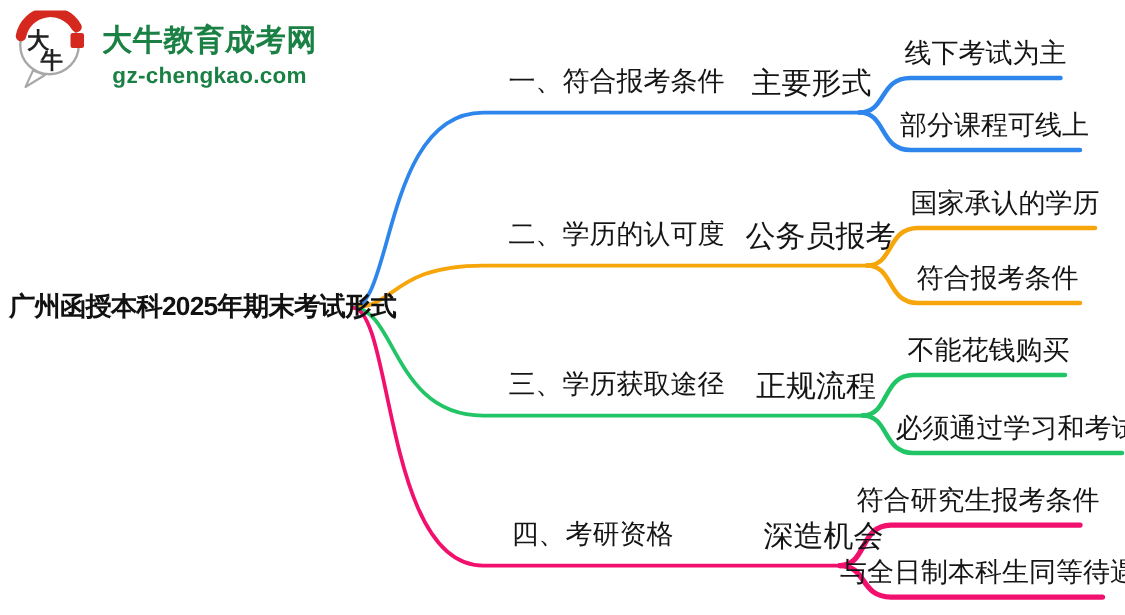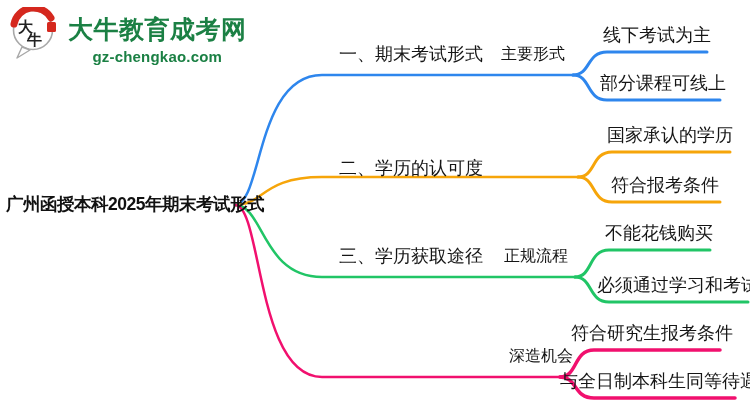--- a/index.html
+++ b/index.html
@@ -7,27 +7,27 @@
     position:relative;width:750px;height:410px;background:#ffffff;overflow:hidden;
     font-family:"Liberation Sans","DejaVu Sans",sans-serif;color:#1c1c1c;
   }
   .wires{position:absolute;left:0;top:0;}
   .txt{position:absolute;white-space:nowrap;line-height:1.1;}
   .central-title{
     font-size:17.5px;font-weight:700;letter-spacing:-0.5px;
     left:6px;top:195px;width:226px;text-align:center;color:#111;
   }
   .branch-label{font-size:18px;font-weight:500;color:#151515;}
-  .sub-label{font-size:16px;font-weight:500;color:#151515;}
+  .sub-label{font-size:20px;font-weight:500;color:#151515;}
   .leaf-label{font-size:18px;font-weight:500;color:#151515;text-align:center;width:220px;}
   
   .logo{position:absolute;left:10px;top:7px;display:flex;align-items:flex-start;}
   .logo-mark{position:relative;width:50px;height:54px;}
   .logo-text{margin-left:8px;padding-top:6px;}
-  .site-name{font-size:25px;font-weight:700;letter-spacing:0.5px;}
+  .site-name{font-size:20px;font-weight:700;letter-spacing:0.5px;}
   .site-url{font-size:15px;font-weight:700;margin-top:2px;letter-spacing:0.2px;text-align:center;}
 </style>
 </head>
 <body>
 
 <div class="stage">
 
   <svg class="wires" width="750" height="410" viewBox="0 0 750 410">
     <g fill="none" stroke-linecap="round">
 
@@ -61,31 +61,33 @@
       </svg>
     </div>
     <div class="logo-text">
       <div class="site-name" style="color: rgb(27, 128, 68);">大牛教育成考网</div>
       <div class="site-url" style="color: rgb(27, 128, 68);">gz-chengkao.com</div>
     </div>
   </div>
 
   <div class="txt central-title">广州函授本科2025年期末考试形式</div>
 
-  <div class="txt branch-label" style="left:339px;top:45px;">一、期末考试形式</div>
+  <div class="txt branch-label" style="left:339px;top:45px;">一、符合报考条件</div>
   <div class="txt sub-label" style="left:501px;top:45px;">主要形式</div>
   <div class="txt leaf-label" style="left:547px;top:26px;">线下考试为主</div>
   <div class="txt leaf-label" style="left:553px;top:74px;">部分课程可线上</div>
 
-  <div class="txt branch-label" style="left:339px;top:147px;margin-top:12px;">二、学历的认可度</div>
+  <div class="txt branch-label" style="left:339px;top:147px;">二、学历的认可度</div>
+  <div class="txt sub-label" style="left:497px;top:147px;">公务员报考</div>
   <div class="txt leaf-label" style="left:560px;top:126px;">国家承认的学历</div>
   <div class="txt leaf-label" style="left:555px;top:176px;">符合报考条件</div>
 
   <div class="txt sub-label" style="left:504px;top:247px;">正规流程</div>
   <div class="txt branch-label" style="left:339px;top:247px;">三、学历获取途径</div>
   <div class="txt leaf-label" style="left:549px;top:224px;">不能花钱购买</div>
   <div class="txt leaf-label" style="left:568px;top:276px;">必须通过学习和考试</div>
 
+  <div class="txt branch-label" style="left:341px;top:347px;">四、考研资格</div>
   <div class="txt sub-label" style="left:481px;top:347px;margin-left:28px;">深造机会</div>
   <div class="txt leaf-label" style="left:542px;top:324px;">符合研究生报考条件</div>
   <div class="txt leaf-label" style="left:549px;top:372px;">与全日制本科生同等待遇</div>
 
 </div>
 
 </body></html>

